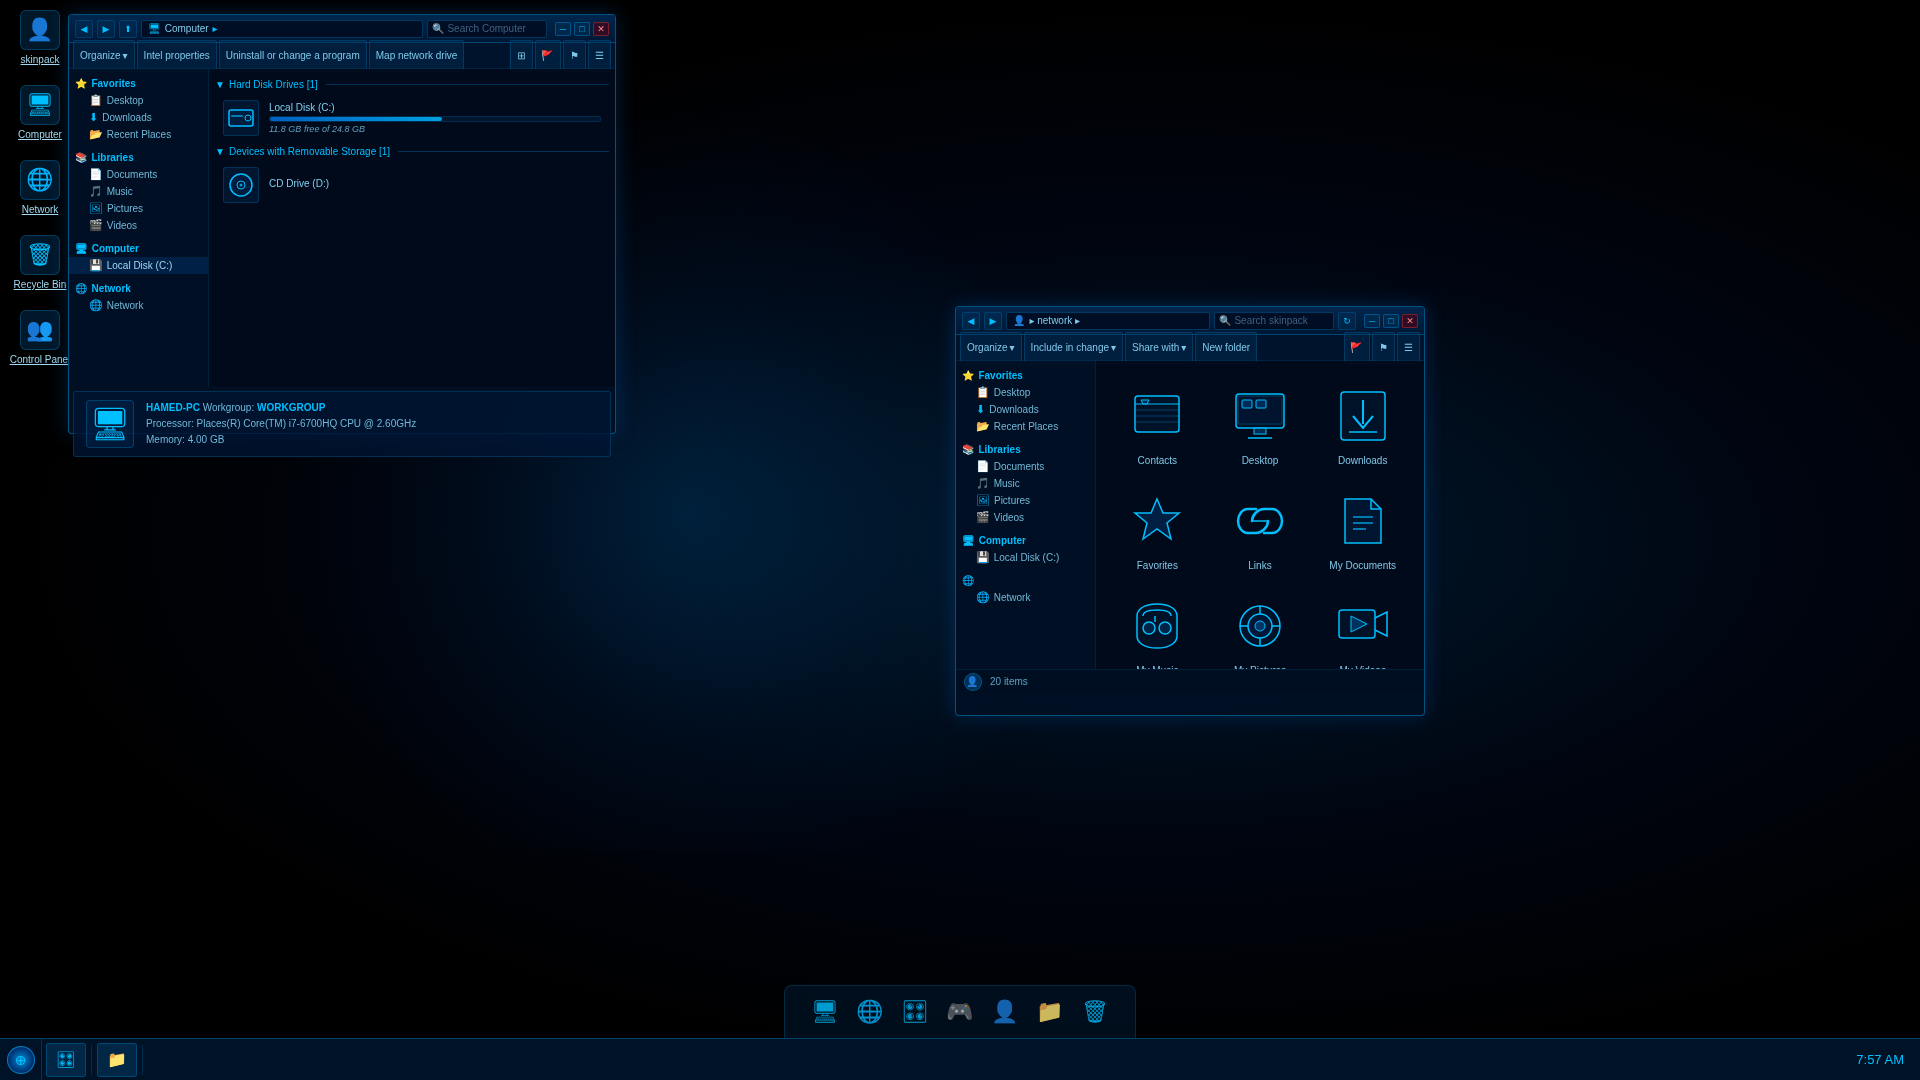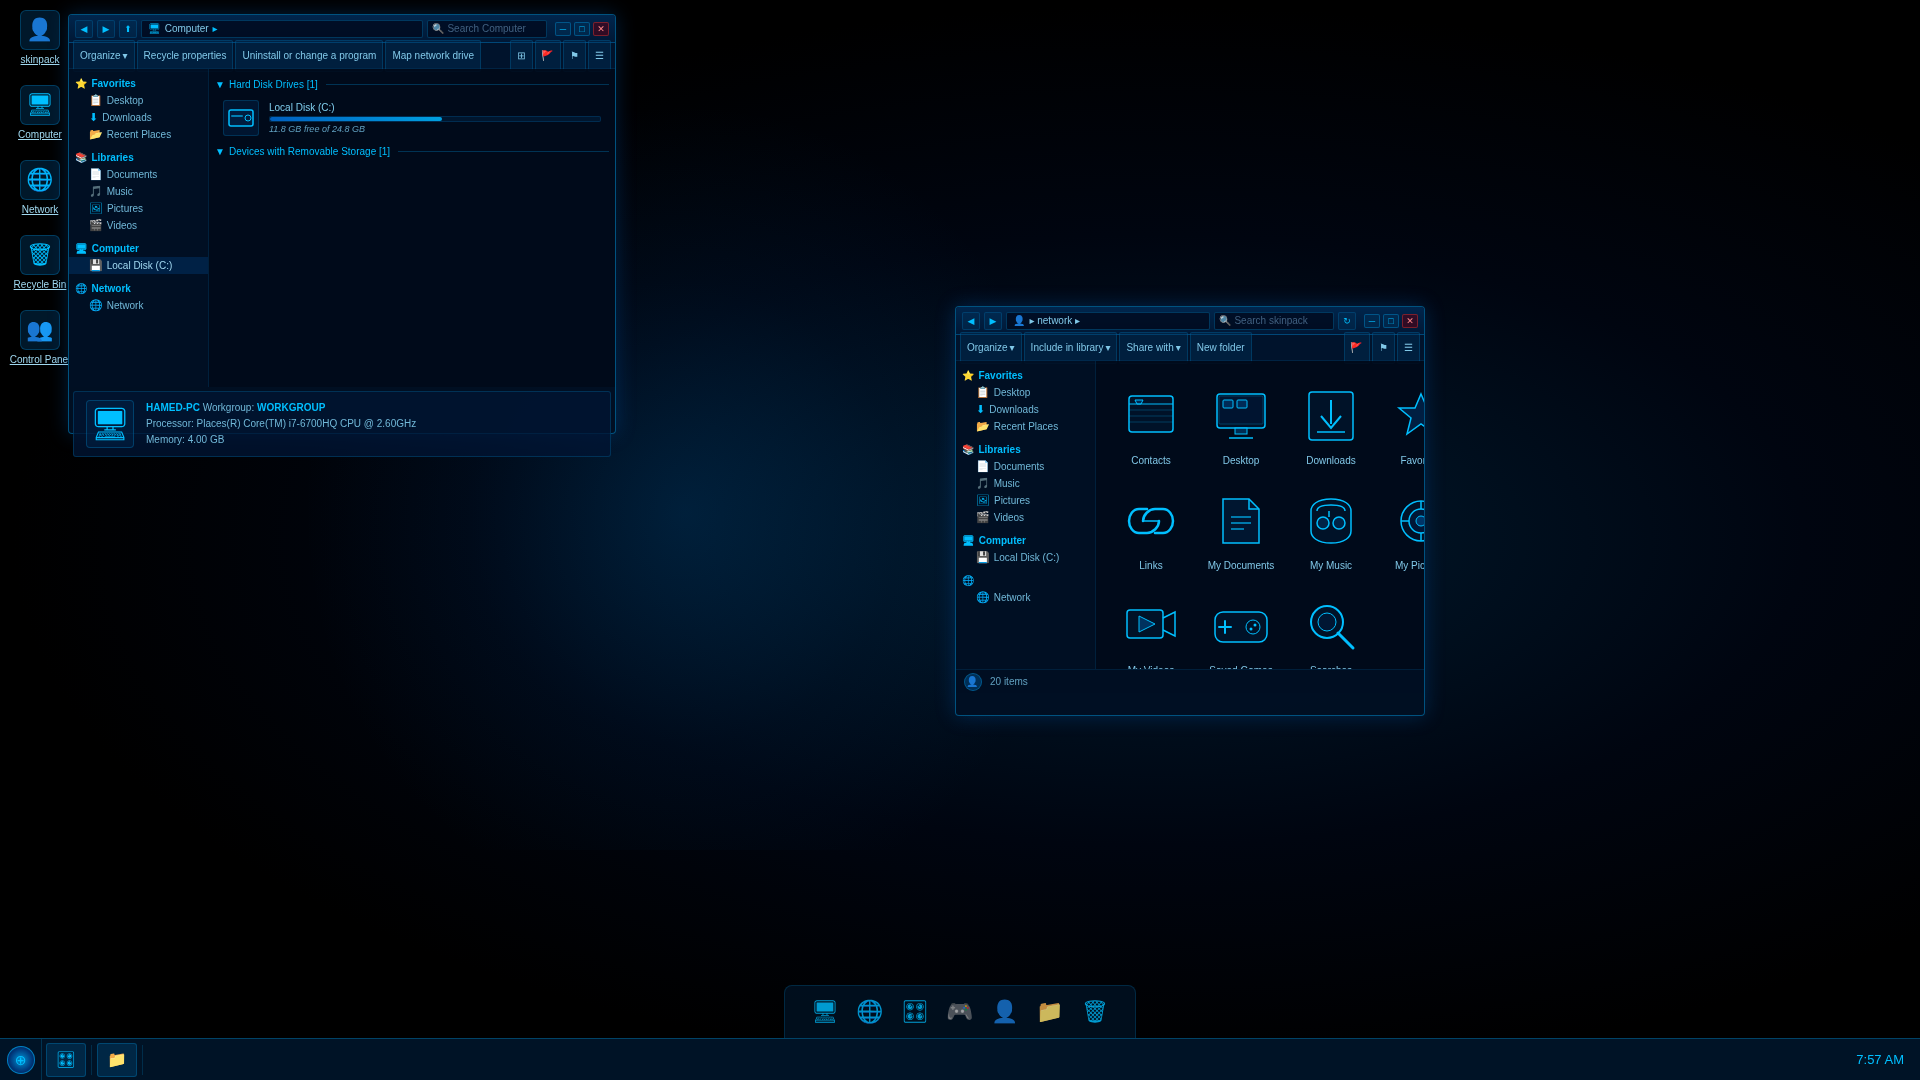--- a/index.html
+++ b/index.html
@@ -390,21 +390,21 @@
       border: 1px solid rgba(0,150,220,0.3);
       border-radius: 4px;
       background: rgba(0,40,80,0.4);
     }
     .pc-details { color: #70b8d8; font-size: 10px; line-height: 1.6; }
     .pc-details strong { color: #00bfff; }
 
     
     .icon-grid {
       display: grid;
-      grid-template-columns: repeat(4, 1fr);
+      grid-template-columns: repeat(3, 1fr);
       gap: 8px;
       padding: 8px;
     }
     .icon-item {
       display: flex;
       flex-direction: column;
       align-items: center;
       gap: 4px;
       cursor: pointer;
       padding: 6px;
@@ -502,21 +502,21 @@
       <div class="win-btn close">✕</div>
     </div>
   </div>
 
   <div class="window-toolbar">
     <div class="toolbar-btn">
       <span>Organize</span>
       <span>▾</span>
     </div>
     <div class="toolbar-btn">
-      <span>Recycle properties</span>
+      <span>Intel properties</span>
     </div>
     <div class="toolbar-btn">
       <span>Uninstall or change a program</span>
     </div>
     <div class="toolbar-btn">
       <span>Map network drive</span>
     </div>
     <div style="flex:1;"></div>
     <div class="toolbar-btn">⊞</div>
     <div class="toolbar-btn">🚩</div>
@@ -602,20 +602,32 @@
           <div class="disk-size">
             <span>11.8 GB</span>
             <span> free of </span>
             <span>24.8 GB</span>
           </div>
         </div>
       </div>
       <div class="section-header">
         <span>▼</span>
         <span>Devices with Removable Storage [1]</span>
+      </div>
+      <div class="disk-item">
+        <div class="disk-icon">
+          <svg width="28" height="28" viewBox="0 0 28 28" fill="none">
+            <circle cx="14" cy="14" r="11" stroke="#00bfff" stroke-width="1.5" fill="rgba(0,50,100,0.3)"></circle>
+            <circle cx="14" cy="14" r="4" stroke="#00bfff" stroke-width="1" fill="rgba(0,20,50,0.8)"></circle>
+            <circle cx="14" cy="14" r="1.5" fill="#00bfff" opacity="0.8"></circle>
+          </svg>
+        </div>
+        <div class="disk-info">
+          <div class="disk-name">CD Drive (D:)</div>
+        </div>
       </div>
     </div>
   </div>
 
   <div class="pc-info-bar">
     <div class="pc-icon">🖥</div>
     <div class="pc-details">
       <div>
         <strong>HAMED-PC</strong>
         <span> </span>
@@ -656,21 +668,21 @@
       <div class="win-btn close">✕</div>
     </div>
   </div>
 
   <div class="window-toolbar">
     <div class="toolbar-btn">
       <span>Organize</span>
       <span>▾</span>
     </div>
     <div class="toolbar-btn">
-      <span>Include in library</span>
+      <span>Include in change</span>
       <span>▾</span>
     </div>
     <div class="toolbar-btn">
       <span>Share with</span>
       <span>▾</span>
     </div>
     <div class="toolbar-btn">
       <span>New folder</span>
     </div>
     <div style="flex:1;"></div>

